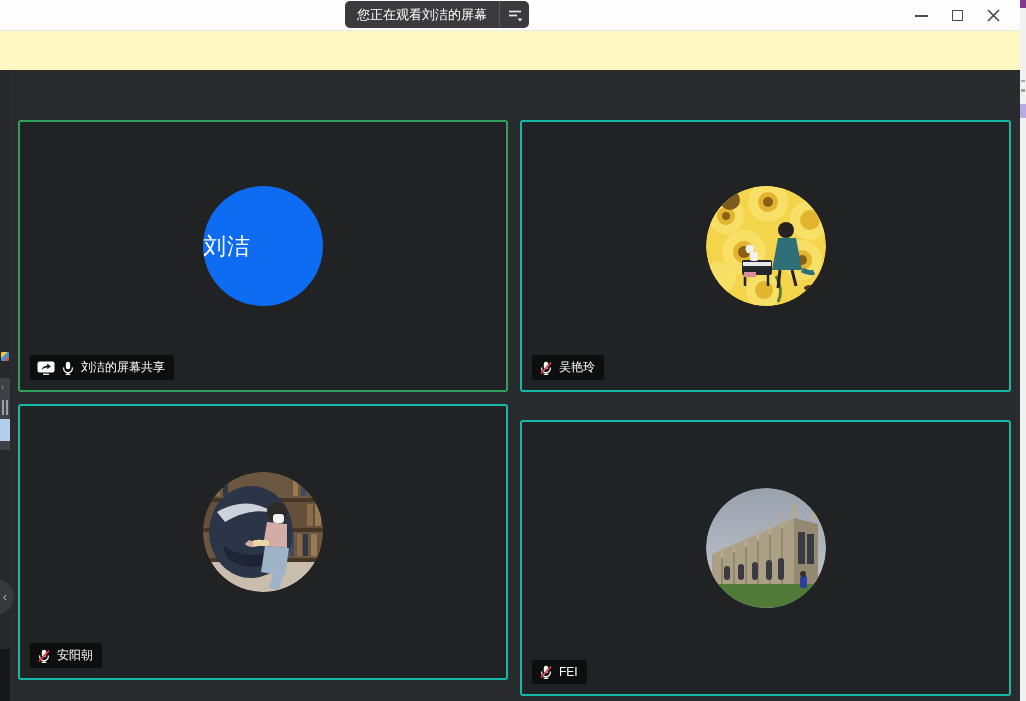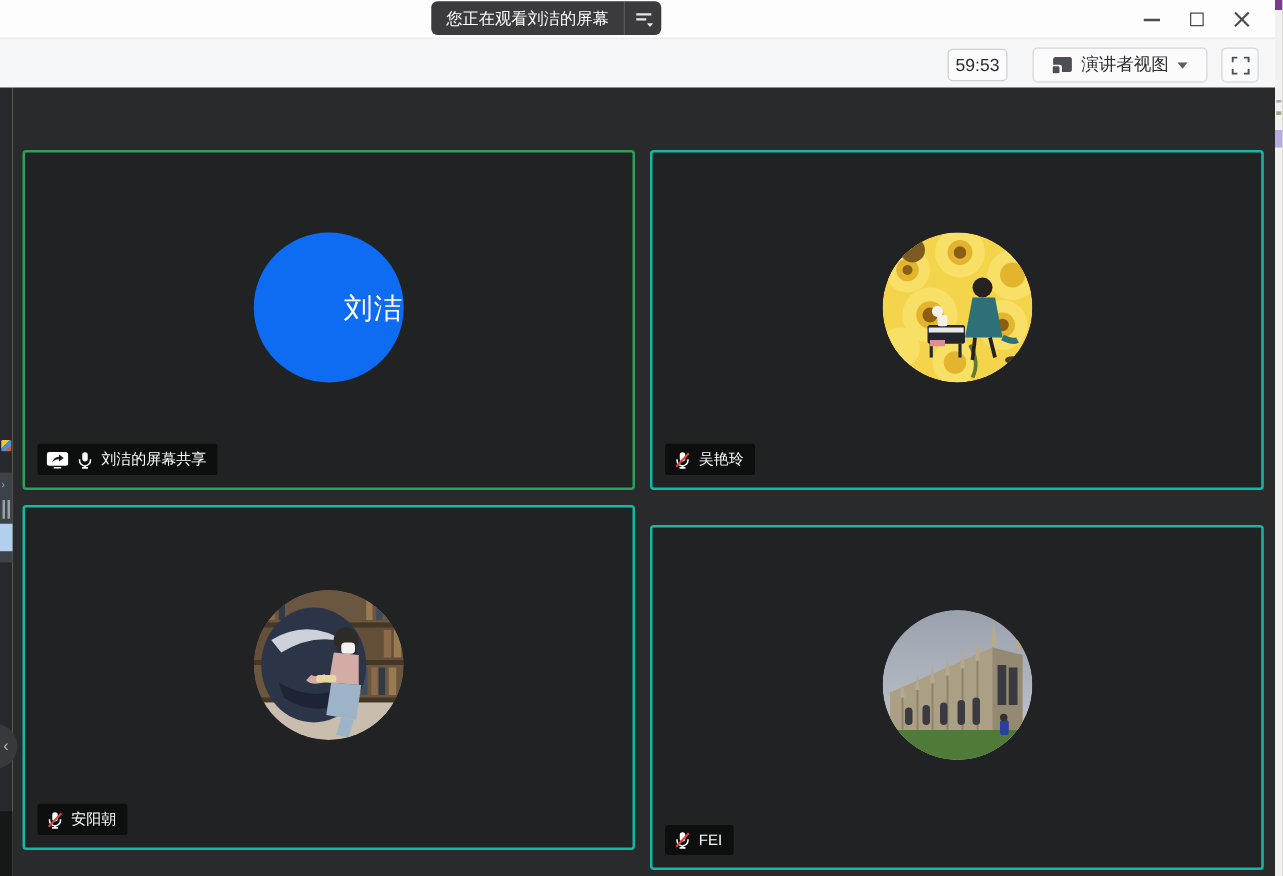--- a/index.html
+++ b/index.html
@@ -41,21 +41,21 @@
   .stage { position:absolute; left:10px; top:70px; width:1010px; height:631px; background:#292a2c; }
   .tile { position:absolute; background:#202224; border:2px solid #14b8a6; border-radius:3px; cursor:pointer; }
   .tile.active { border:2px solid var(--green,#2fa05c); }
   .t1 { left:8px;  top:50px;  width:490px; height:272px; }
   .t2 { left:510px; top:50px; width:491px; height:272px; }
   .t3 { left:8px;  top:334px; width:490px; height:276px;padding-left:28px; }
   .t4 { left:510px; top:334px; width:491px; height:276px;margin-top:16px; }
 
   .avatar { position:absolute; left:50%; transform:translateX(-50%); top:calc(50% - 70px);
     width:120px; height:120px; border-radius:50%; overflow:hidden; }
-  .avatar-blue { background:var(--blue,#0d6cf2); display:flex; align-items:center; justify-content:flex-end;
+  .avatar-blue { background:var(--blue,#0d6cf2); display:flex; align-items:center; justify-content:flex-start;
     color:#fff; font-size:23px; letter-spacing:1px; }
   .avatar svg { display:block; width:100%; height:100%; }
 
   .badge { position:absolute; left:10px; bottom:10px; display:inline-flex; align-items:center;
     gap:6px; background:rgba(10,10,10,0.82); border-radius:2px; padding:4px 9px 4px 7px;
     color:#fff; font-size:12px; white-space:nowrap; }
 
   
   .left-strip { position:absolute; left:0; top:70px; width:10px; height:631px; background:#26282b; }
   .ls-panel { position:absolute; left:0; top:308px; width:10px; height:72px; background:#3d4248; }
@@ -102,36 +102,20 @@
       </button>
       <button class="win-btn">
         <svg width="13" height="13" viewBox="0 0 13 13">
           <line x1="1" y1="1" x2="12" y2="12" stroke="#4d4d4f" stroke-width="1.7"></line>
           <line x1="12" y1="1" x2="1" y2="12" stroke="#4d4d4f" stroke-width="1.7"></line>
         </svg>
       </button>
     </div>
   </div>
 
-  <div class="toolbar">
-    <div class="timer">59:53</div>
-    <button class="view-btn">
-      <svg width="16" height="14" viewBox="0 0 16 14">
-        <path d="M2.5 0.5 h11 a2 2 0 0 1 2 2 v8 a2 2 0 0 1 -2 2 h-6 v-4.2 a1.6 1.6 0 0 0 -1.6 -1.6 H0.5 V2.5 a2 2 0 0 1 2 -2 Z" fill="#4b4f55"></path>
-        <rect x="0" y="8" width="5.6" height="5.6" rx="1.1" fill="#4b4f55"></rect>
-      </svg>
-      <span>演讲者视图</span>
-      <span class="caret"></span>
-    </button>
-    <button class="fs-btn">
-      <svg width="15" height="15" viewBox="0 0 16 16">
-        <path d="M1.2 5.2 V1.2 H5.2 M10.8 1.2 H14.8 V5.2 M14.8 10.8 V14.8 H10.8 M5.2 14.8 H1.2 V10.8" fill="none" stroke="#4b4f55" stroke-width="1.6"></path>
-      </svg>
-    </button>
-  </div>
 
   <div class="stage">
 
     <div class="tile t1 active">
       <div class="avatar avatar-blue">
         <span>刘洁</span>
       </div>
       <div class="badge">
         <svg width="18" height="14" viewBox="0 0 18 14">
           <rect x="0.5" y="0.5" width="17" height="11" rx="2" fill="#fff"></rect>

